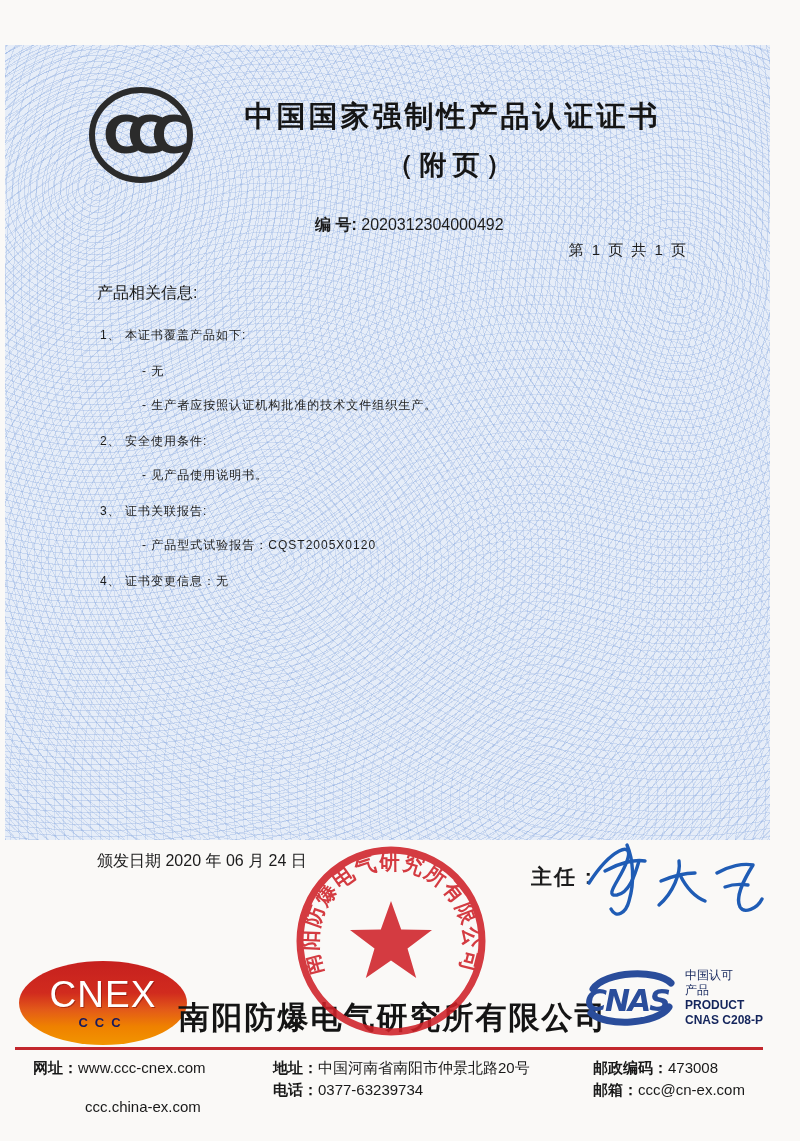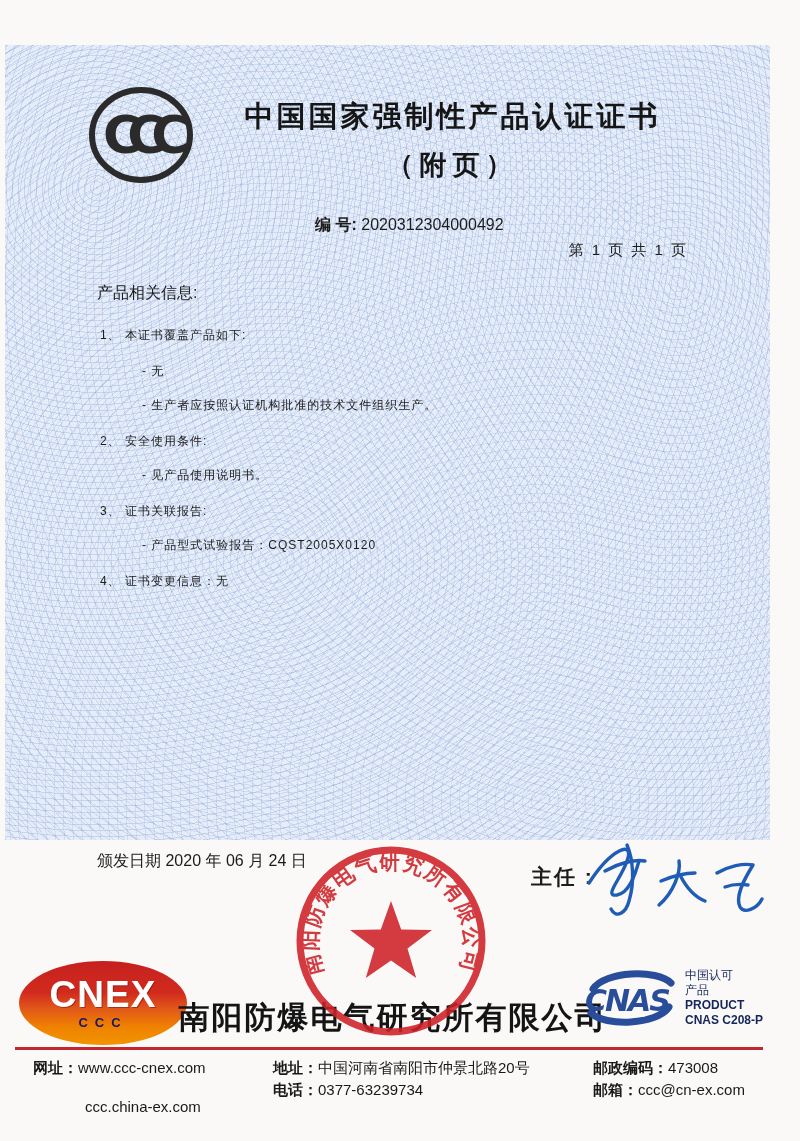--- a/index.html
+++ b/index.html
@@ -44,21 +44,21 @@
   .director { left:512px; top:818px; font-size:21px; font-weight:700; letter-spacing:2px;margin-left:14px; }
   .signature { left:578px; top:790px; width:200px; height:110px; }
 
   .stamp { left:288px; top:798px; width:196px; height:196px; opacity:.88; z-index:5; }
 
   .cnex-logo {
     left:14px; top:916px; width:168px; height:84px; border-radius:50%;
     background:linear-gradient(180deg,#c6201f 0%,#d12b1e 38%,#e35a19 58%,#ef8100 78%,#f29500 100%);
     display:flex; flex-direction:column; align-items:center; justify-content:center;
   }
-  .cnex-name { color:#ffffff; font-size:37px; font-weight:700; letter-spacing:1px; line-height:1;
+  .cnex-name { color:#ffffff; font-size:37px; font-weight:400; letter-spacing:1px; line-height:1;
     text-shadow:1px 1px 0 rgba(120,20,10,.55);text-align:center; }
   .cnex-sub { color:#15195e; font-size:13px; font-weight:700; letter-spacing:7px; margin-top:2px; }
 
   .company-name { left:168px; top:952px; width:440px; font-size:31px; font-weight:700;
     letter-spacing:2px; color:#141414; text-align:center; z-index:2; }
 
   .cnas-block { left:578px; top:922px; width:200px; display:flex; align-items:center; gap:6px; z-index:2; }
   .cnas-mark { width:96px; height:62px; flex:none; }
   .cnas-text { color:#14255c; line-height:1.25; }
   .cnas-text .zh { font-size:12px; font-weight:400; }

